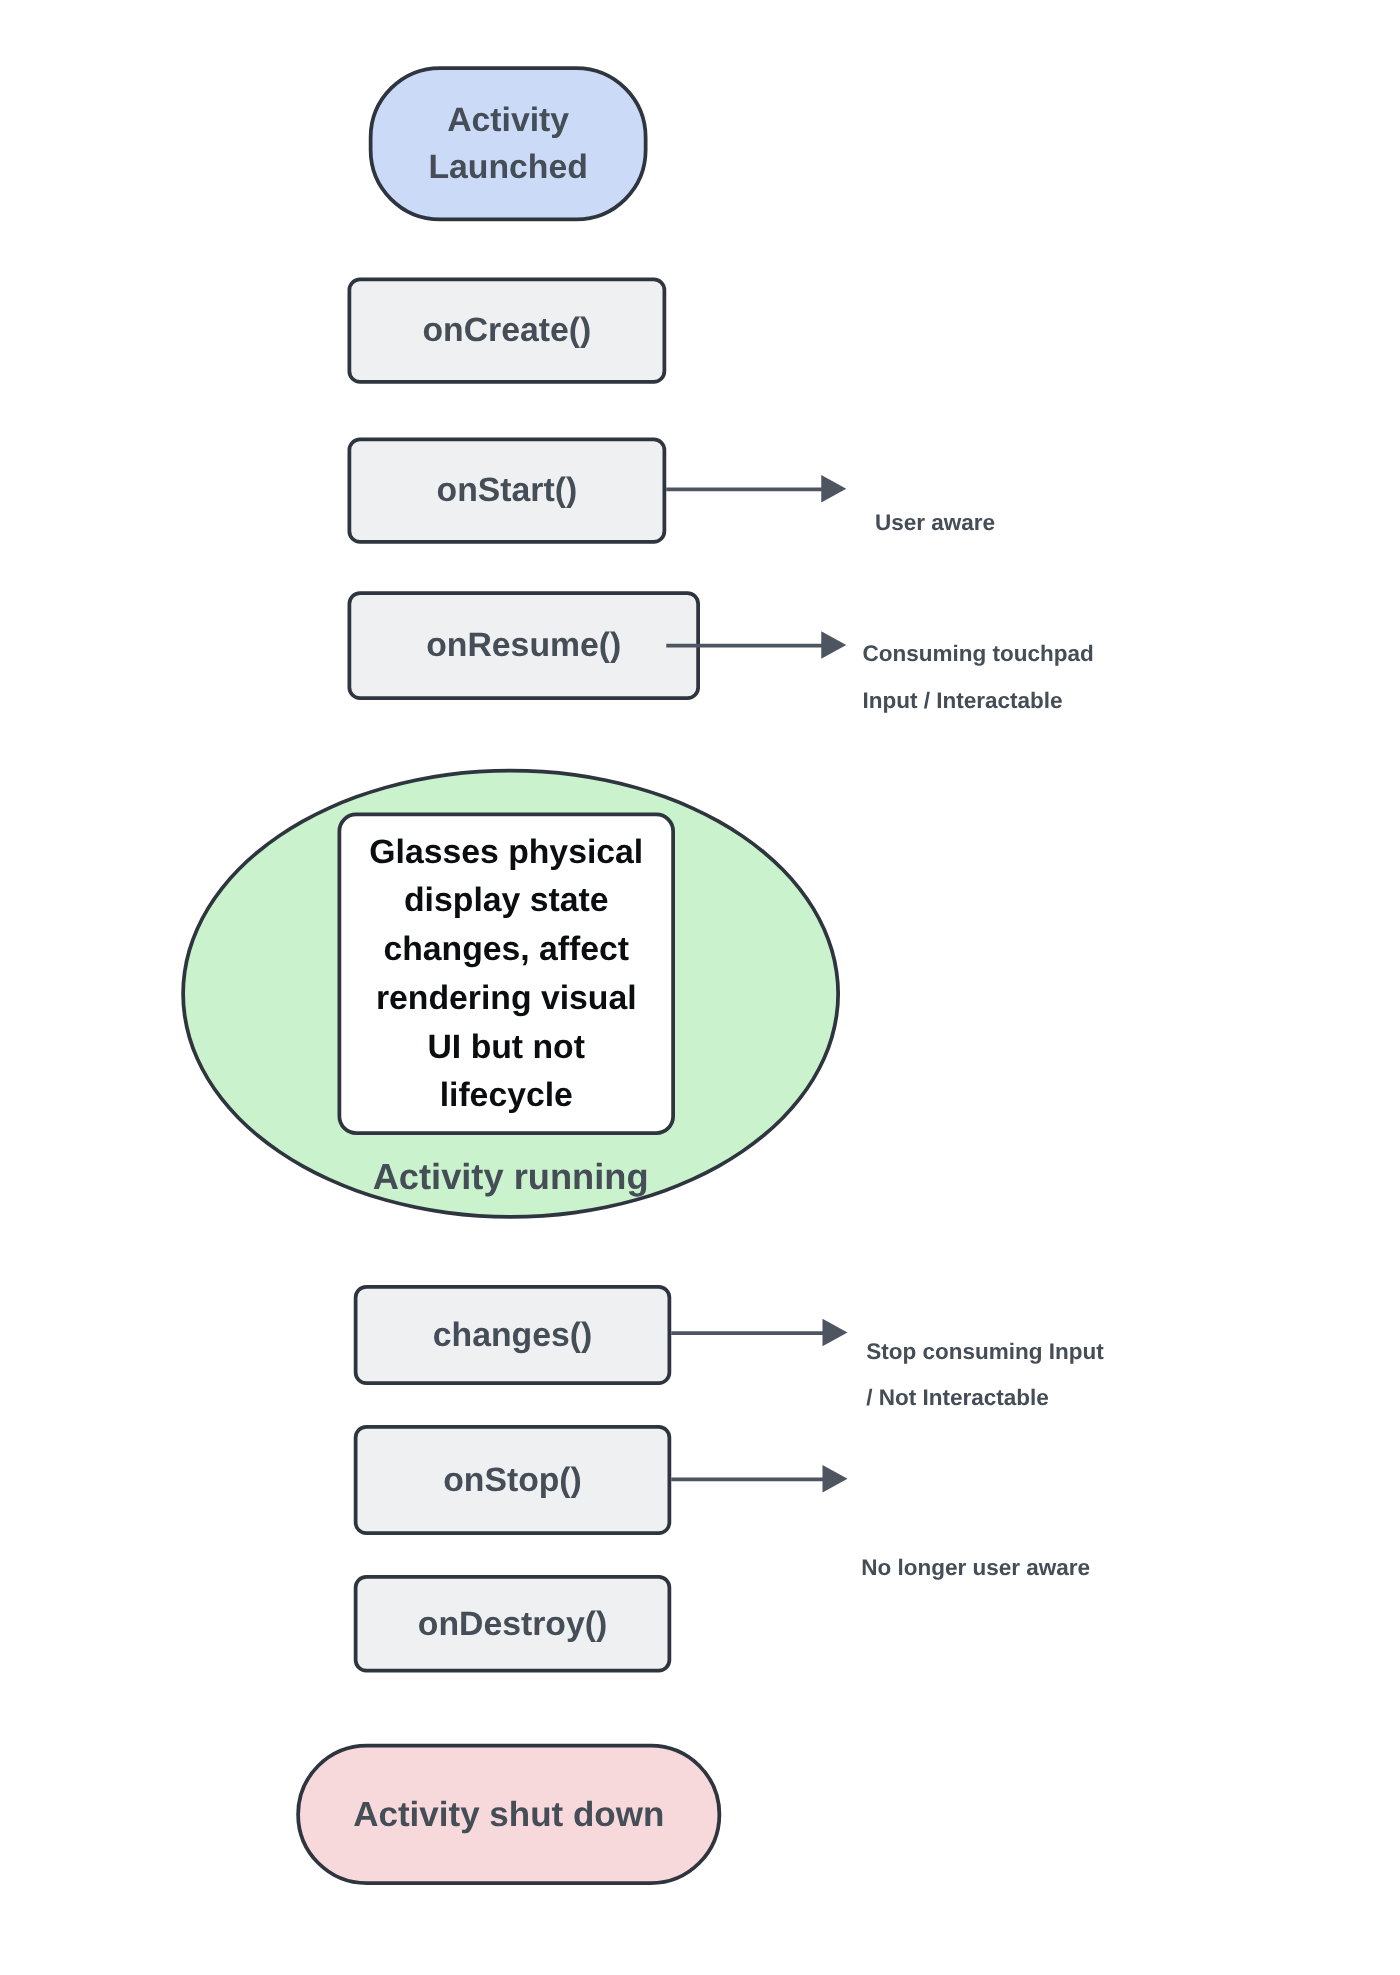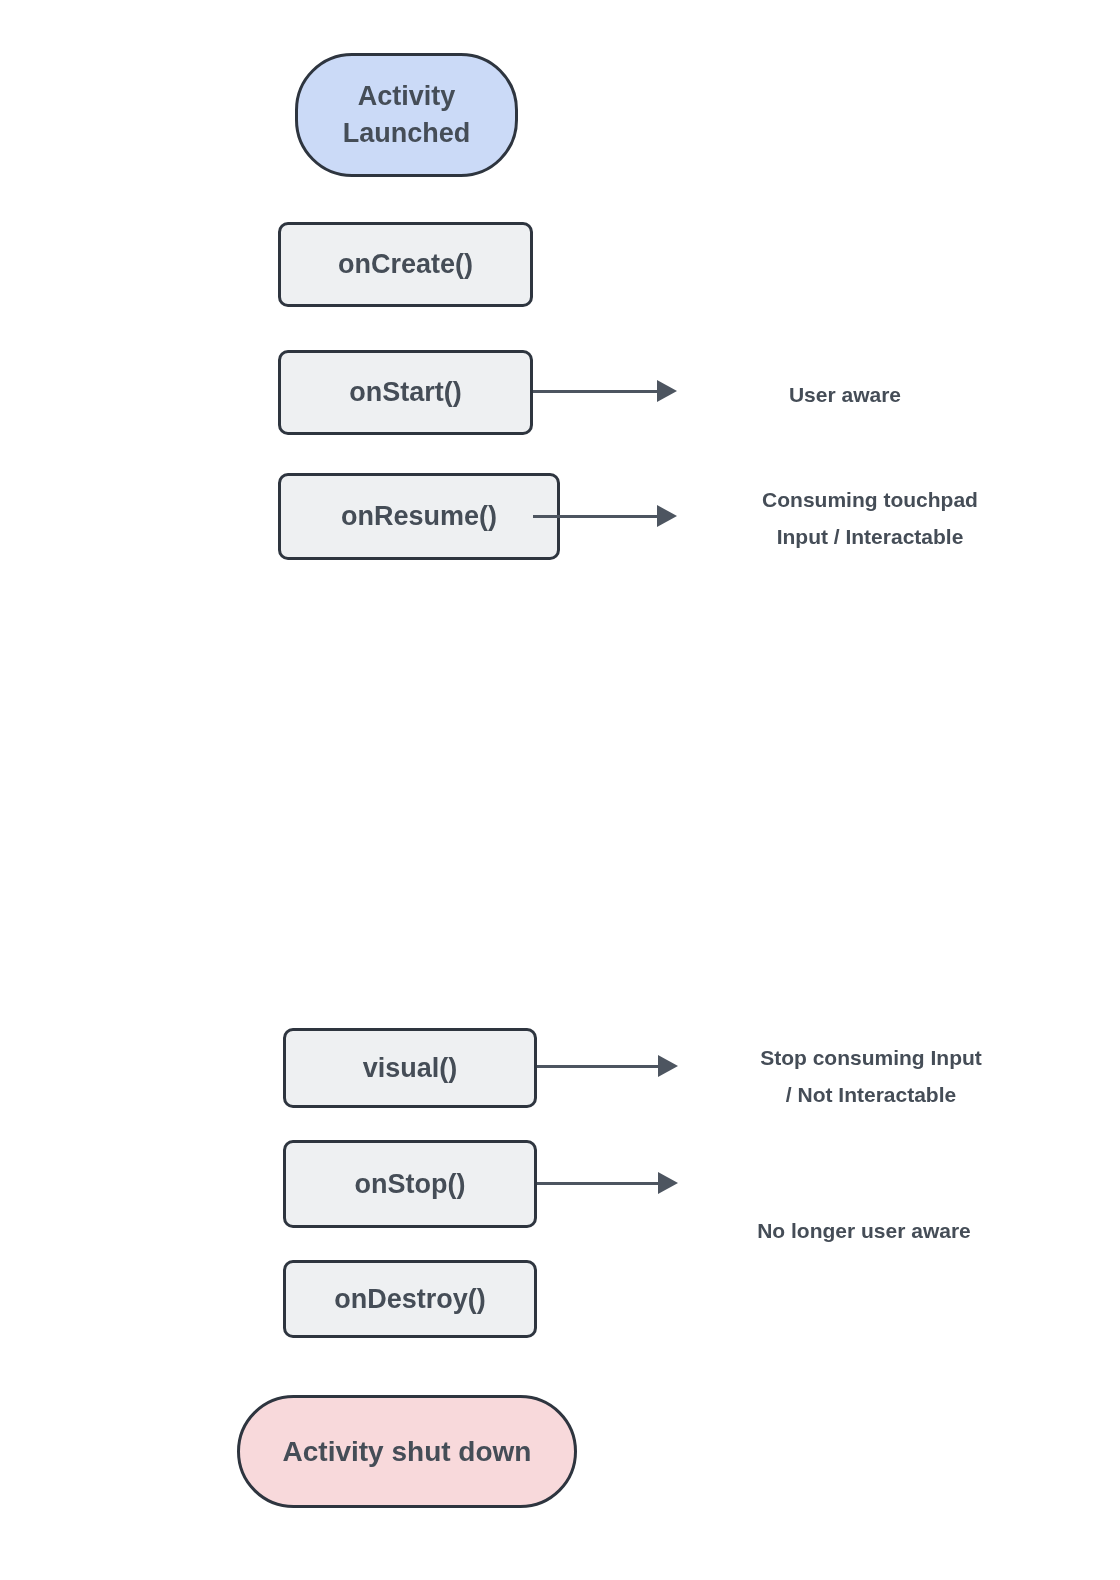--- a/index.html
+++ b/index.html
@@ -49,22 +49,22 @@
     display:flex; align-items:center; justify-content:center; text-align:center;
     font-weight:700; font-size:27px; line-height:39px;
     color:var(--note-text, #0b0d0f); box-sizing:border-box; white-space:pre-line;
   }
   .running-label {
     position:absolute; left:0; right:0; top:308px; text-align:center;
     font-weight:700; font-size:29px; color:var(--text, #454d57);
   }
 
   .annot {
-    position:absolute; font-weight:700; font-size:21px; line-height:37px;
-    color:var(--text, #454d57); text-align:center; white-space:pre-line;
+    position:absolute; font-weight:700; font-size:18px; line-height:37px;
+    color:var(--text, #454d57); text-align:left; white-space:pre-line;margin-top:24px;
   }
   .annot1 { left:700px; top:376px;  width:290px; }
   .annot2 { left:690px; top:481px;  width:360px; }
   .annot3 { left:693px; top:1039px; width:356px; }
   .annot4 { left:689px; top:1212px; width:350px; }
 
   .arrow { position:absolute; height:22px; }
   .arrow .shaft {
     position:absolute; left:0; right:18px; top:50%; height:3px; margin-top:-1.5px;
     background:var(--arrow, #4d5560);
@@ -105,23 +105,32 @@
   <div class="node box box-onresume">
     <span>onResume()</span>
   </div>
   <div class="arrow arrow2">
     <div class="shaft"></div>
     <div class="head"></div>
   </div>
   <div class="annot annot2">Consuming touchpad
 Input / Interactable</div>
 
+  <div class="ellipse">
+    <div class="note">Glasses physical
+display state
+changes, affect
+rendering visual
+UI but not
+lifecycle</div>
+    <div class="running-label">Activity running</div>
+  </div>
 
   <div class="node box box-onpause">
-    <span>visual()</span>
+    <span>changes()</span>
   </div>
   <div class="arrow arrow3">
     <div class="shaft"></div>
     <div class="head"></div>
   </div>
   <div class="annot annot3">Stop consuming Input
 / Not Interactable</div>
 
   <div class="node box box-onstop">
     <span>onStop()</span>

